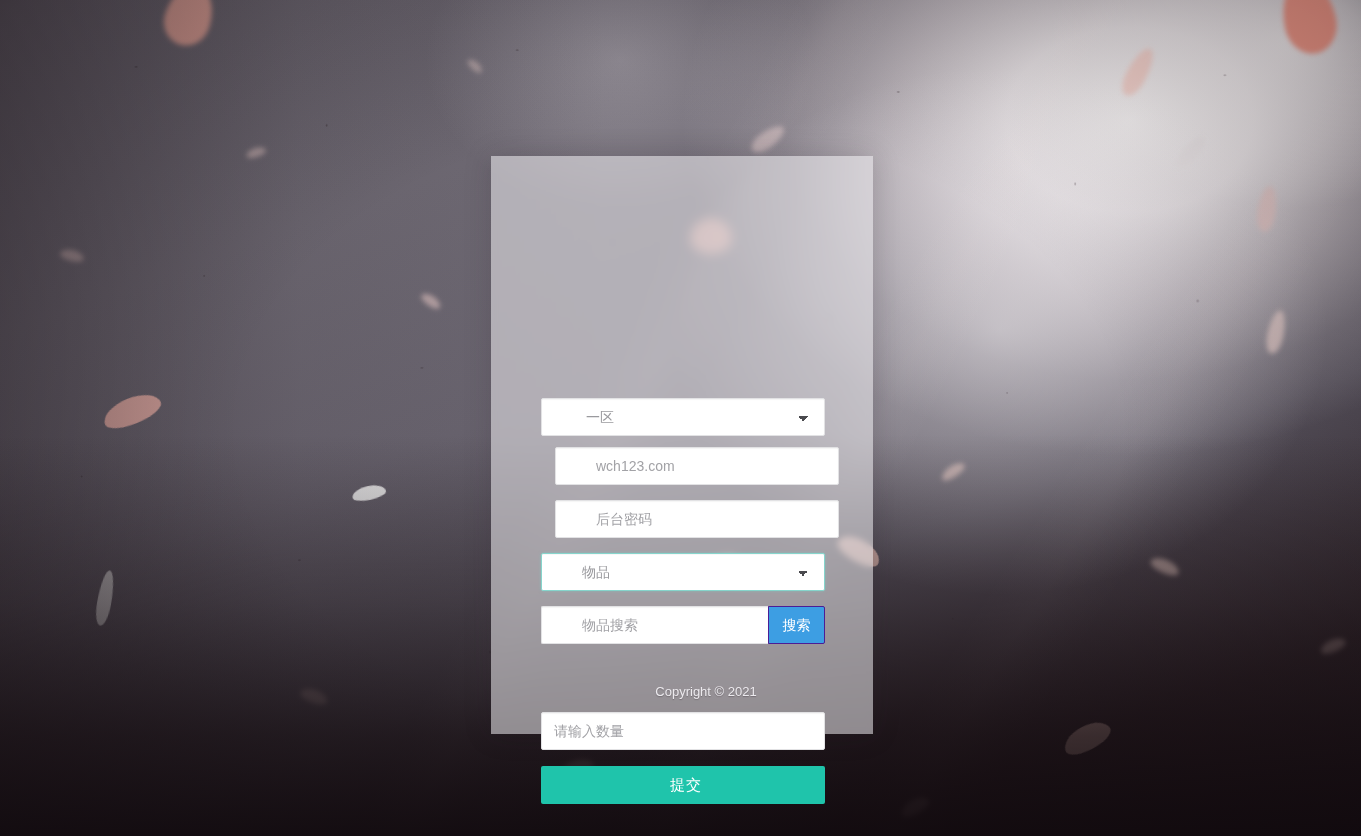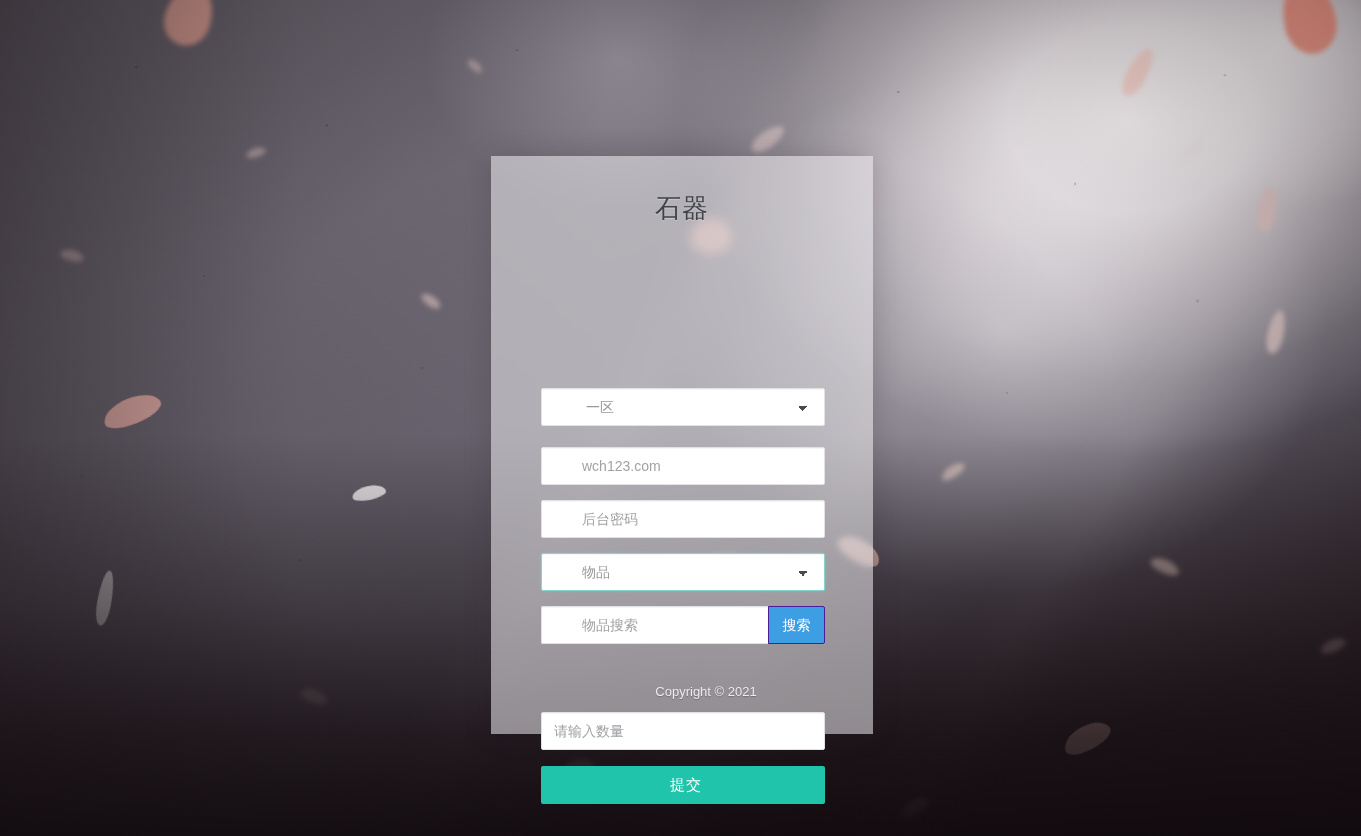--- a/index.html
+++ b/index.html
@@ -153,24 +153,24 @@
       linear-gradient(135deg, #4a4a4e 50%, transparent 50%);
     background-position:
       calc(100% - 21px) 17px,
       calc(100% - 16px) 17px;
     background-size: 5px 5px, 5px 5px;
     background-repeat: no-repeat;
   }
   select.field.indent { padding-left: 40px; }
 
   input.field { padding-left: 12px; }
-  input.field.indent { padding-left: 40px; }
+  input.field.indent { padding-left: 40px; margin-left: 14px; }
   input.field::placeholder { color: #a2a2a6; opacity: 1; }
 
-  #field-server   { top: 232px; padding-left: 44px; }
+  #field-server   { top: 242px; padding-left: 44px; }
   #field-account  { top: 291px; }
   #field-password { top: 344px; }
 
   #field-type {
     top: 397px;
     border: 1px solid #86d5cc;
     box-shadow: 0 0 3px rgba(120,210,200,0.55), inset 0 1px 1px rgba(0,0,0,0.035);
   }
 
   #search-row {
@@ -289,21 +289,20 @@
       <div class="petal soft" style="left: 60px; top: 250px; width: 24px; height: 11px; background: rgba(238, 206, 202, 0.55); transform: rotate(14deg);"></div>
       <div class="petal soft" style="left: 1320px; top: 640px; width: 26px; height: 12px; background: rgba(236, 204, 198, 0.45); transform: rotate(-24deg);"></div>
       <div class="petal soft" style="left: 760px; top: 120px; width: 16px; height: 38px; background: rgba(222, 198, 198, 0.55); transform: rotate(54deg);"></div>
     </div>
   <div class="bg-layer" id="bg-streaks"></div>
   <div class="bg-layer" id="bg-vignette"></div>
 
 
   <div id="login-panel">
 
-    <div id="panel-title">石器</div>
 
     <select class="field indent" id="field-server">
       <option>一区</option>
     </select>
 
     <input class="field indent" id="field-account" type="text" placeholder="wch123.com" style="">
 
     <input class="field indent" id="field-password" type="text" placeholder="后台密码" style="">
 
     <select class="field indent" id="field-type">

